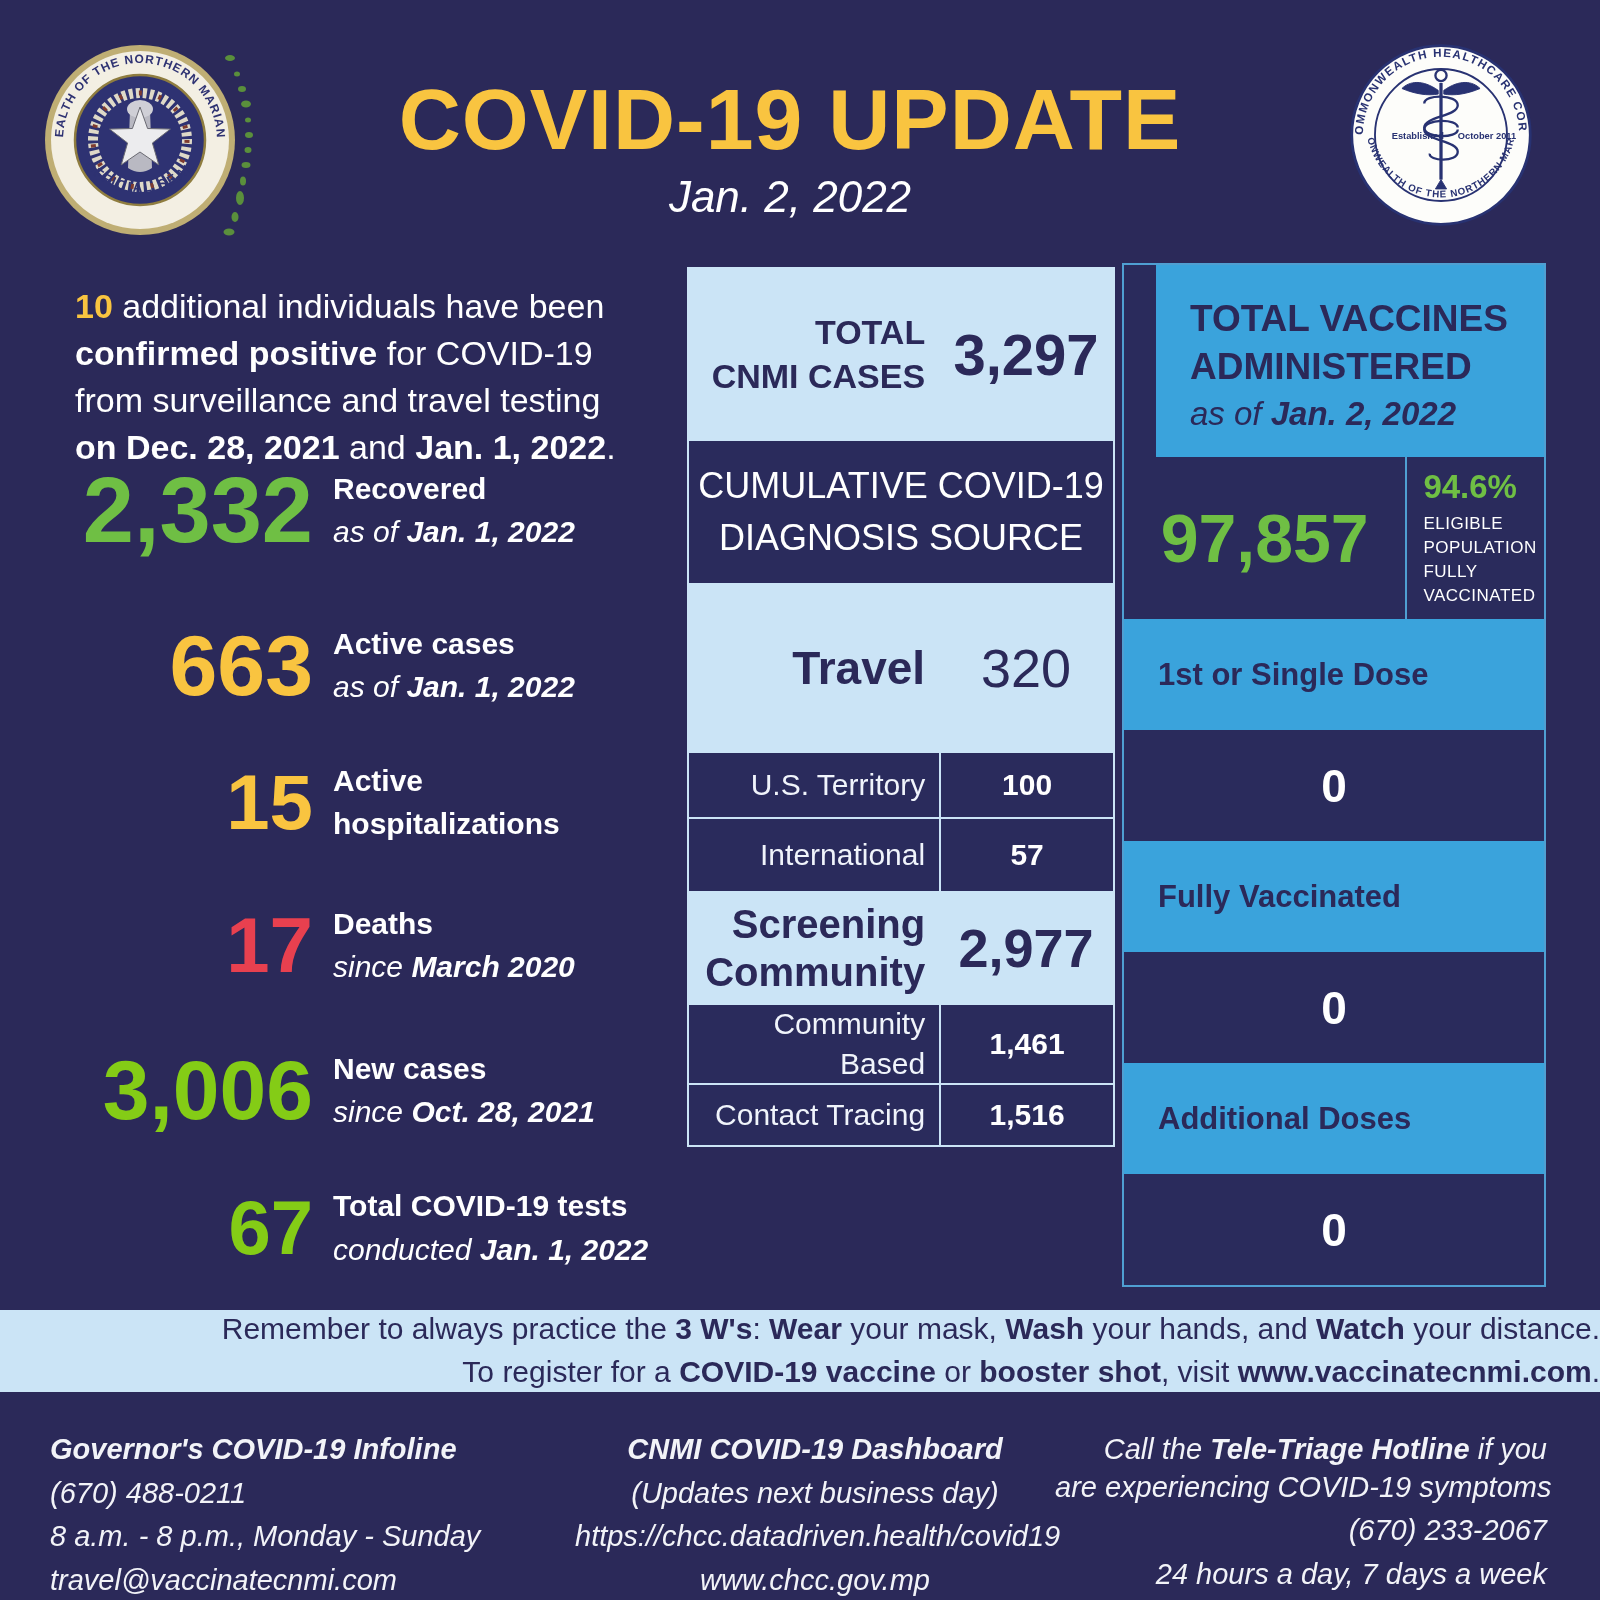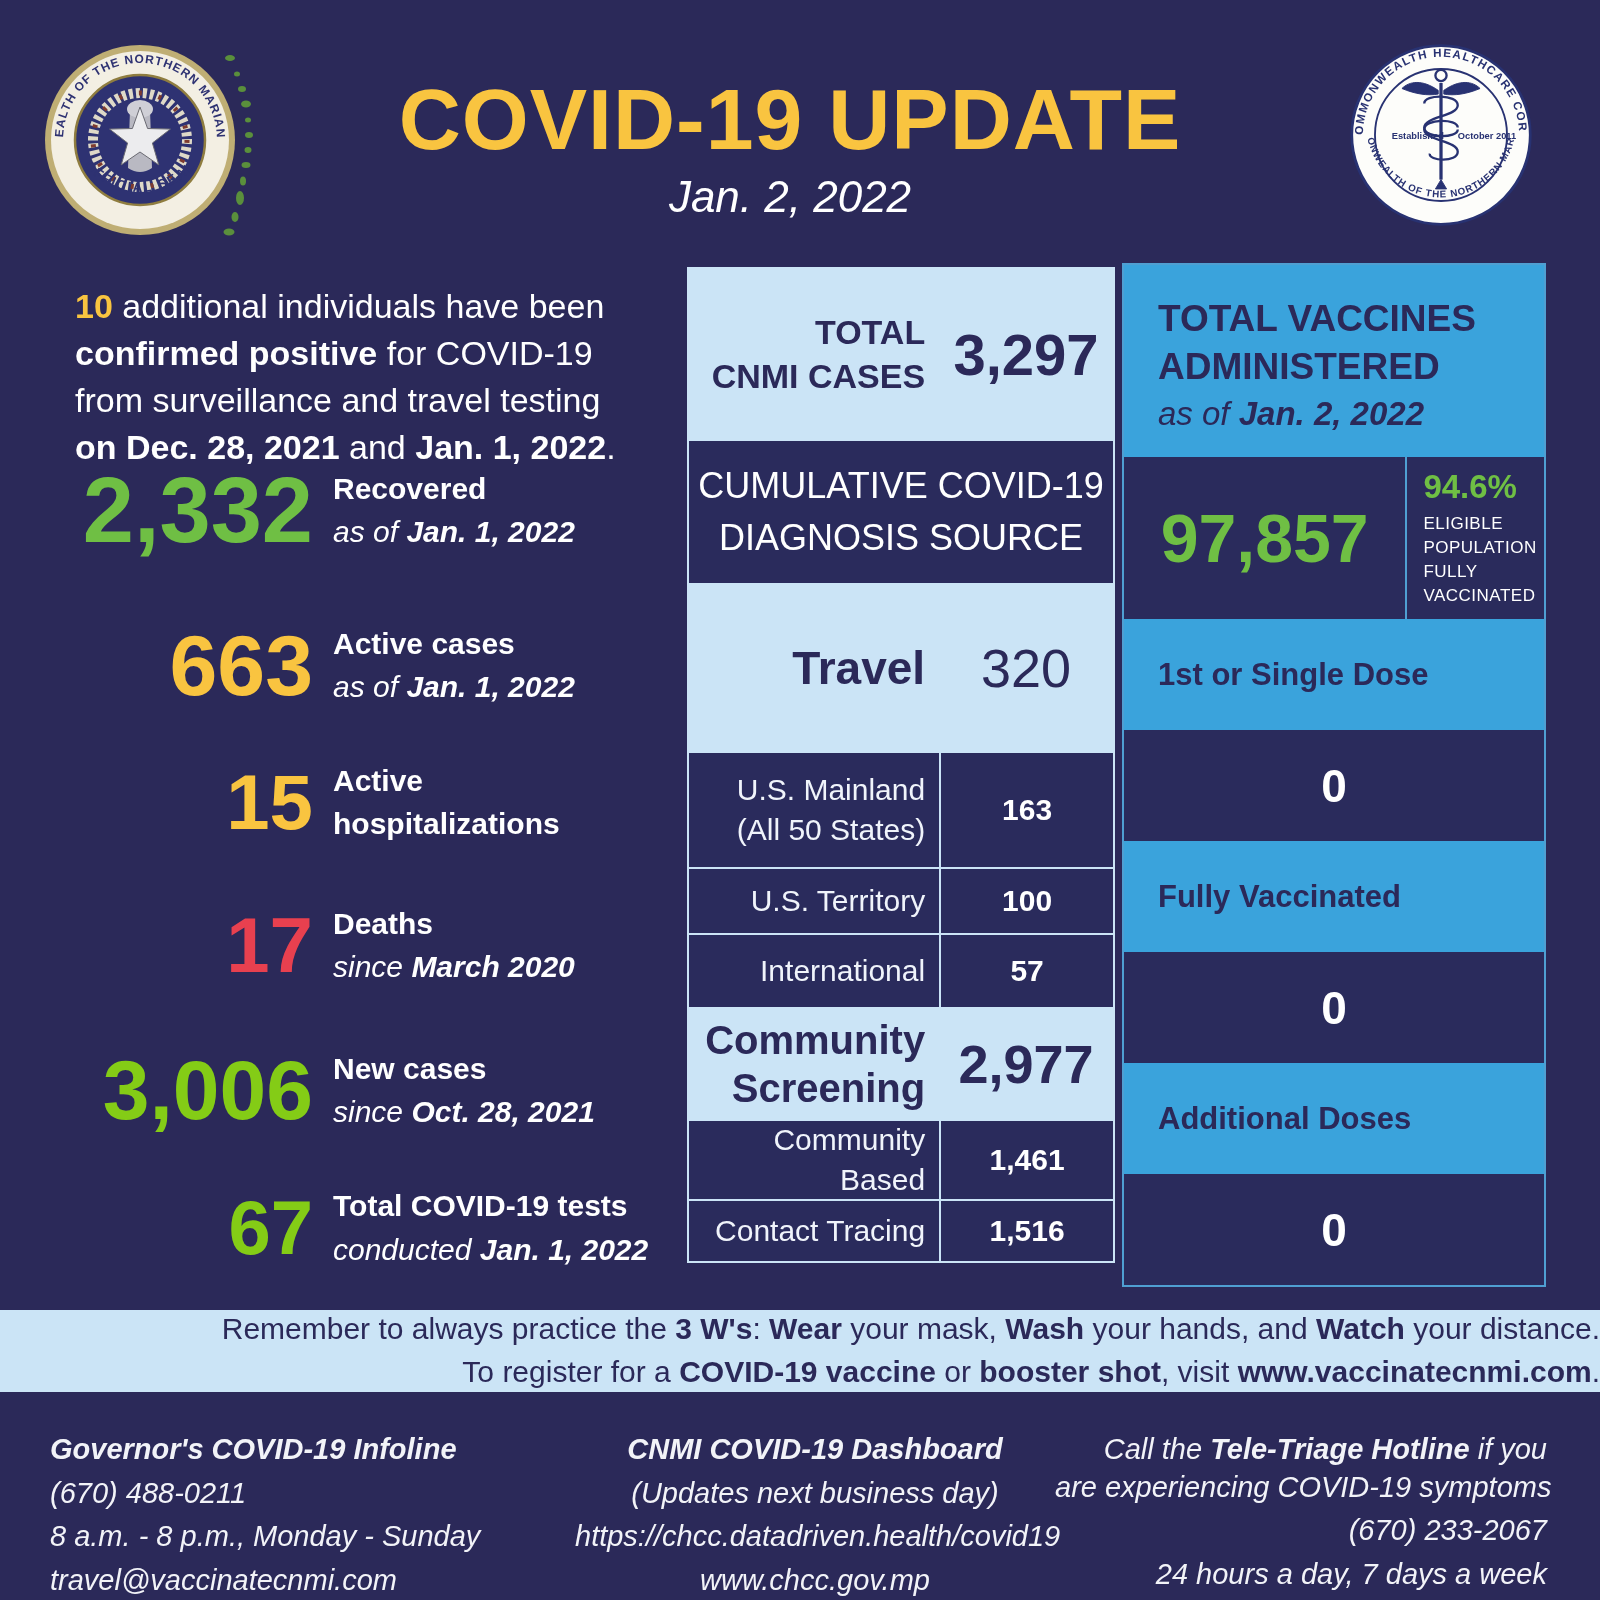--- a/index.html
+++ b/index.html
@@ -53,21 +53,21 @@
   .travel-value{font-size:54px;font-weight:normal;}
   .cs-label{font-size:40px;font-weight:bold;line-height:1.2;}
   .cs-value{font-size:54px;font-weight:bold;}
   .bd-label{font-size:30px;color:#f0f4fb;line-height:1.35;}
   .bd-value{font-size:30px;font-weight:bold;color:#fff;}
 
   
   .vax-panel{left:1122px;top:263px;width:424px;border:2px solid var(--border-blue);
     box-sizing:border-box;display:flex;flex-direction:column;background:var(--panel-navy);}
   .vx-row{box-sizing:border-box;}
-  .vx-header{background:var(--mid-blue);color:var(--navy);padding:30px 20px 0 34px;}
+  .vx-header{background:var(--mid-blue);color:var(--navy);padding:30px 20px 0 34px;margin-left:32px;}
   .vx-title{font-size:37px;font-weight:800;line-height:1.3;}
   .vx-asof{font-size:33px;margin-top:4px;}
   .vx-total{display:flex;}
   .vx-total-num{width:67%;display:flex;align-items:center;justify-content:center;
     color:var(--green);font-weight:800;font-size:68px;}
   .vx-total-side{width:33%;border-left:2px solid var(--border-blue);box-sizing:border-box;
     display:flex;flex-direction:column;justify-content:center;padding-left:16px;}
   .vx-pct{color:var(--green);font-weight:800;font-size:33px;margin-bottom:6px;}
   .vx-pct-label{color:#fff;font-size:17px;line-height:1.4;letter-spacing:.5px;}
   .vx-label{background:var(--mid-blue);color:var(--navy);font-weight:800;font-size:31px;
@@ -218,43 +218,36 @@
   <div class="cp-row" style="height:144px">
     <div class="cp-title">
         <div class="line">CUMULATIVE COVID-19</div>
         <div class="line">DIAGNOSIS SOURCE</div>
       </div>
   </div>
   <div class="cp-row cp-blue" style="height:168px">
     <div class="cp-left travel-label">Travel</div>
     <div class="cp-right travel-value">320</div>
   </div>
-  <div class="cp-row cp-divided" style="height:116px">
-    <div class="cp-left bd-label">
-        <div class="line">U.S. Mainland</div>
-        <div class="line">(All 50 States)</div>
-      </div>
-    <div class="cp-right bd-value">163</div>
-  </div>
   <div class="cp-row cp-divided" style="height:66px">
     <div class="cp-left bd-label">
         <div class="line">U.S. Territory</div>
       </div>
     <div class="cp-right bd-value">100</div>
   </div>
   <div class="cp-row cp-divided" style="height:74px">
     <div class="cp-left bd-label">
         <div class="line">International</div>
       </div>
     <div class="cp-right bd-value">57</div>
   </div>
   <div class="cp-row cp-blue" style="height:112px">
     <div class="cp-left cs-label">
+        <div class="line">Screening</div>
         <div class="line">Community</div>
-        <div class="line">Screening</div>
       </div>
     <div class="cp-right cs-value">2,977</div>
   </div>
   <div class="cp-row cp-divided" style="height:80px">
     <div class="cp-left bd-label">
         <div class="line">Community Based</div>
       </div>
     <div class="cp-right bd-value">1,461</div>
   </div>
   <div class="cp-row cp-divided" style="height:62px">

